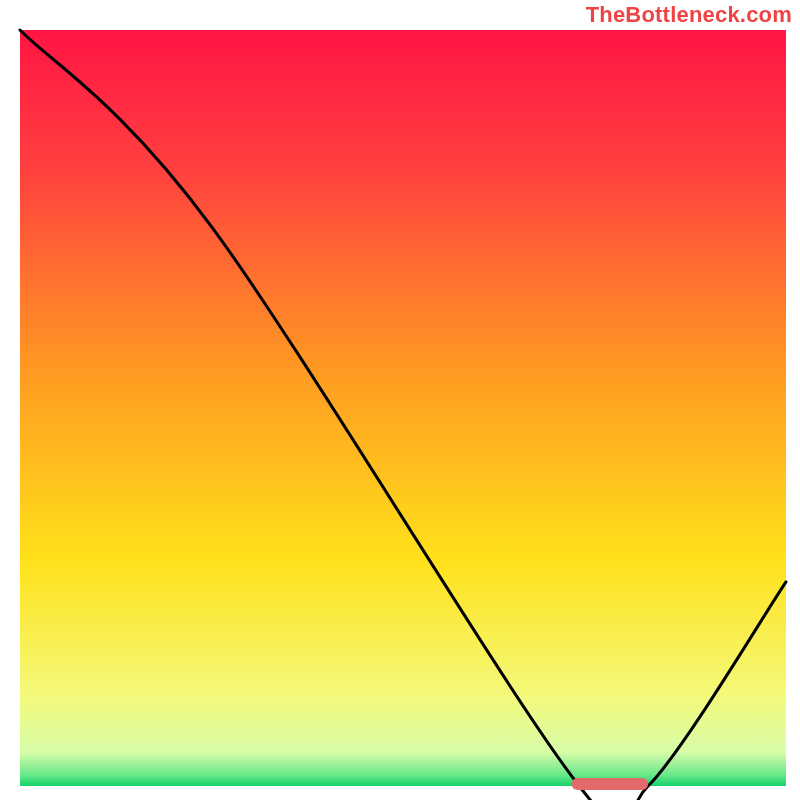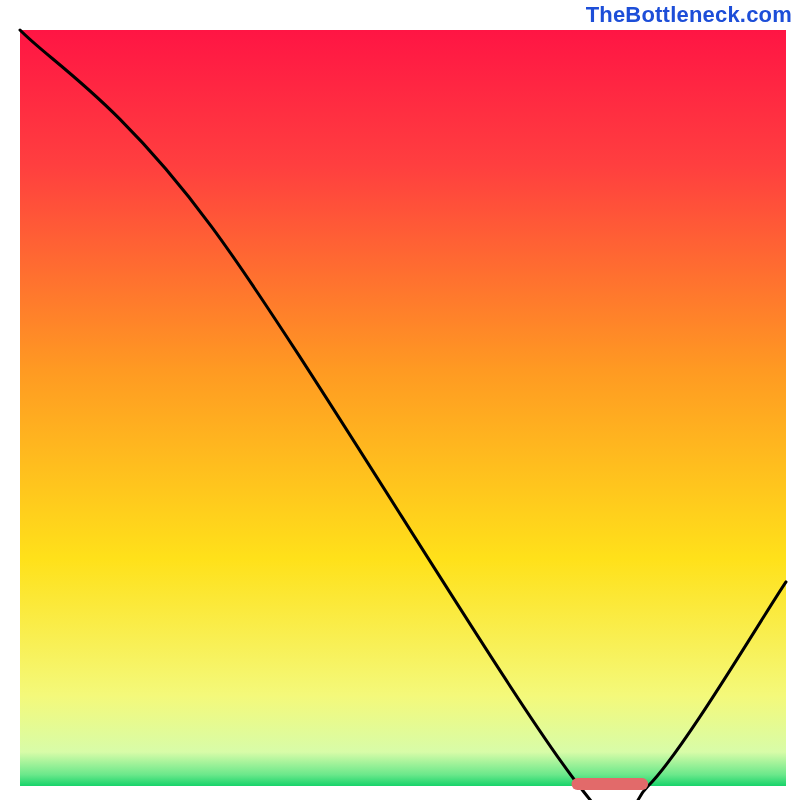--- a/index.html
+++ b/index.html
@@ -19,21 +19,21 @@
   svg.bg {
     position: absolute;
     inset: 0;
   }
   .watermark {
     position: absolute;
     top: 2px;
     right: 8px;
     font-size: 22px;
     font-weight: 600;
-    color: #1d4ed8;
+    color: #ef4444;
     letter-spacing: 0.2px;
   }
 </style>
 </head>
 <body>
 
 <div class="stage">
 
   <svg class="bg" viewBox="0 0 800 800" preserveAspectRatio="none">
     <defs>

